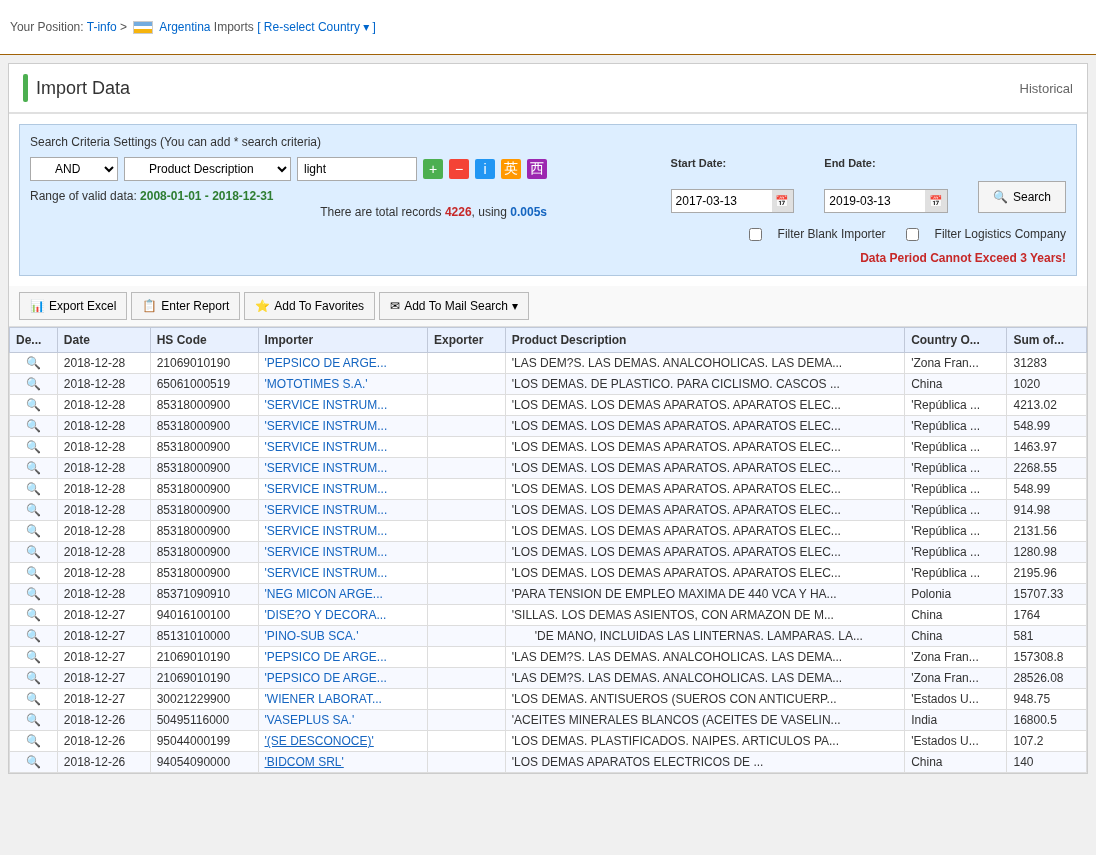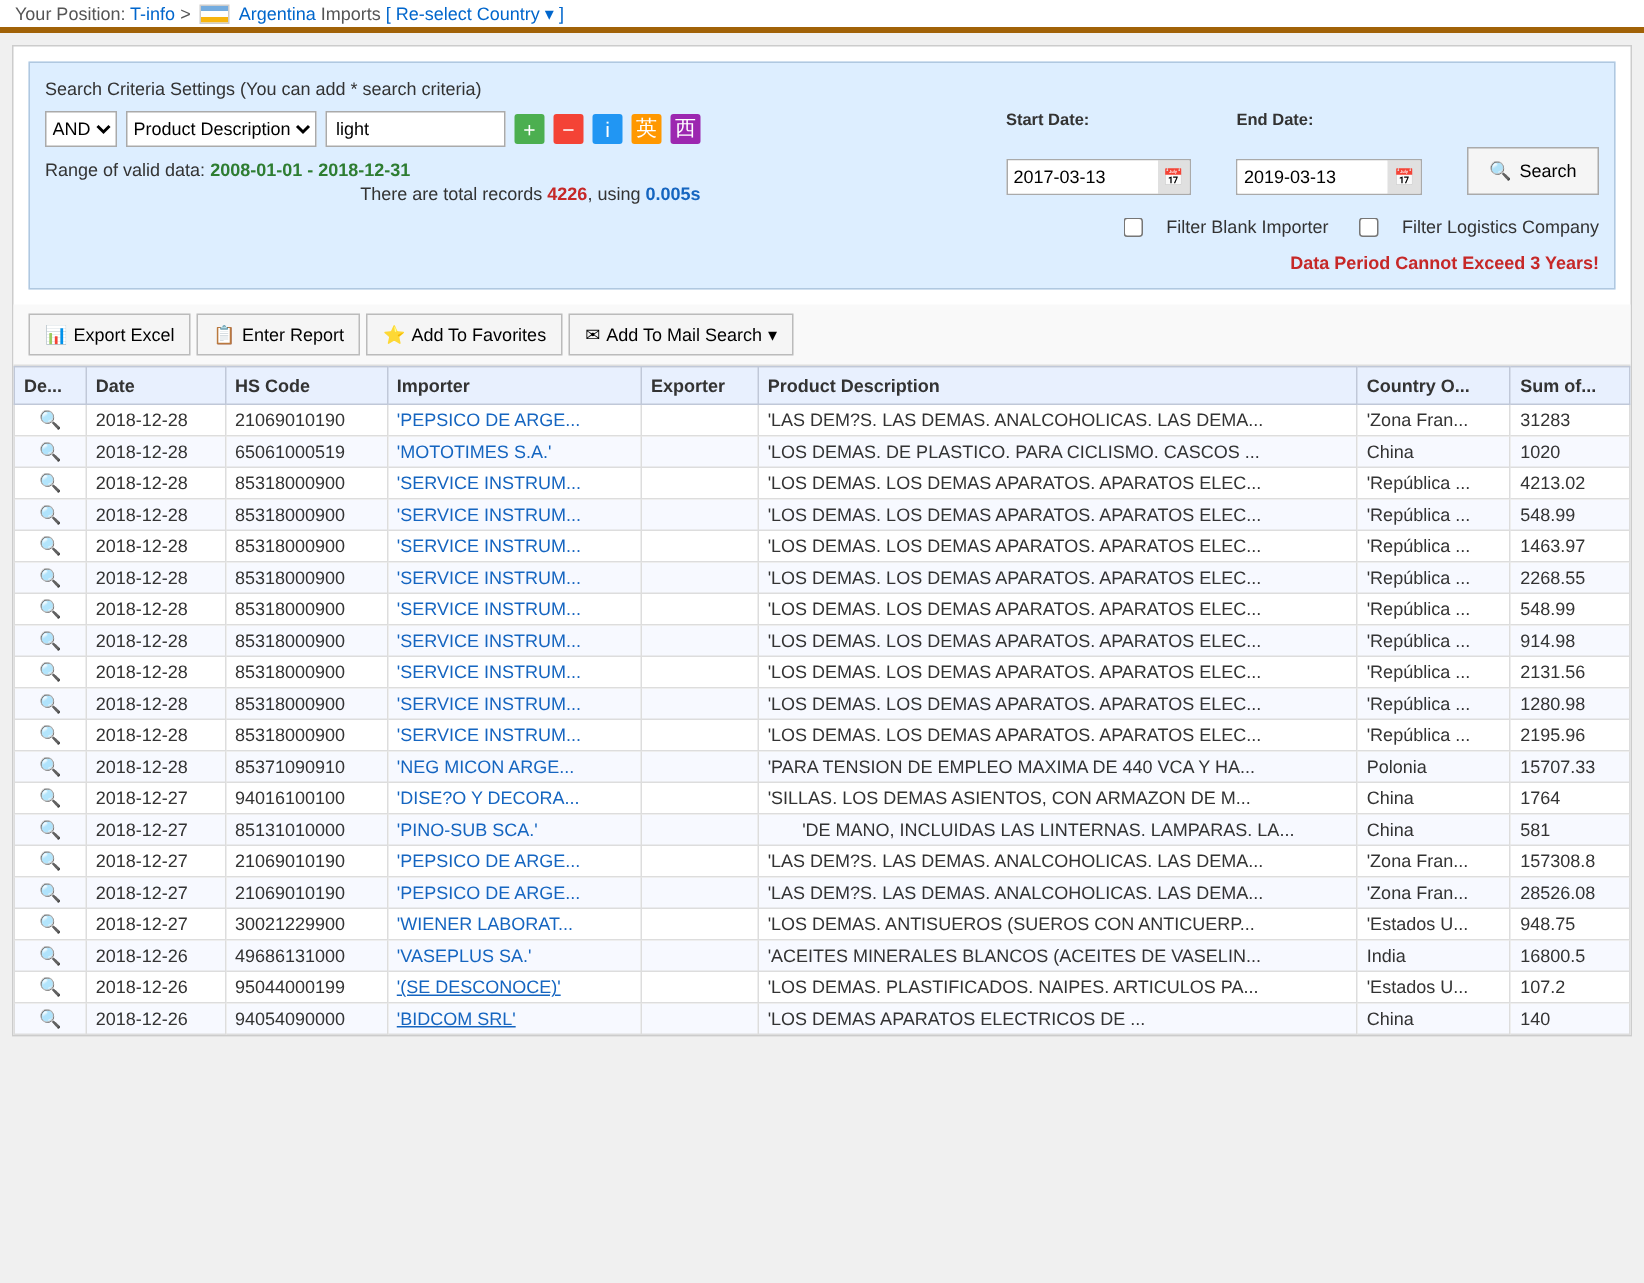--- a/index.html
+++ b/index.html
@@ -1,34 +1,34 @@
 <!DOCTYPE html>
 <html><head>
   <meta charset="utf-8">
   <style>
     * { box-sizing: border-box; margin: 0; padding: 0; font-family: Arial, sans-serif; font-size: 12px; }
     body { background: #f0f0f0; color: #333; }
     
-    .top-bar { background: #fff; border-bottom: 4px solid #a16207; padding: 2px 10px; font-size: 12px; color: #555; }
+    .top-bar { background: #fff; border-bottom: 1px solid #a16207; padding: 20px 10px; font-size: 12px; color: #555; }
     .top-bar a { color: #0066cc; text-decoration: none; }
     .flag { display: inline-block; width: 20px; height: 13px; background: linear-gradient(to bottom, #74acdf 0%, #74acdf 33%, #fff 33%, #fff 66%, #f6b40e 66%, #f6b40e 100%); border: 1px solid #ccc; vertical-align: middle; margin: 0 3px; }
     
     .main-container { margin: 8px; background: #fff; border: 1px solid #ccc; }
     
     .page-header { display: flex; align-items: center; justify-content: space-between; padding: 10px 14px; border-bottom: 2px solid #e0e0e0; }
     .page-title-wrap { display: flex; align-items: center; gap: 8px; }
     .green-bar { width: 5px; height: 28px; background: #4caf50; border-radius: 2px; }
     .page-title { font-size: 18px; color: #333; font-weight: normal; }
     .historical-link { color: #666; font-size: 13px; cursor: pointer; }
     
     .search-panel { background: #ddeeff; border: 1px solid #b0c8e0; margin: 10px; padding: 10px; }
     .search-criteria-title { font-size: 12px; color: #333; margin-bottom: 8px; }
     
     .search-row { display: flex; align-items: center; gap: 6px; margin-bottom: 8px; }
-    .search-row select { padding: 2px 0; border: 1px solid #aaa; background: #fff; font-size: 12px; height: 24px; }
+    .search-row select { padding: 2px 20px; border: 1px solid #aaa; background: #fff; font-size: 12px; height: 24px; }
     .search-row input[type="text"] { padding: 2px 6px; border: 1px solid #aaa; font-size: 12px; height: 24px; width: 120px; }
     
     .icon-btn { width: 20px; height: 20px; border: none; cursor: pointer; border-radius: 2px; display: inline-flex; align-items: center; justify-content: center; font-size: 14px; }
     .icon-btn.green { background: #4caf50; color: white; }
     .icon-btn.red { background: #f44336; color: white; }
     .icon-btn.blue { background: #2196f3; color: white; }
     .icon-btn.orange { background: #ff9800; color: white; }
     .icon-btn.purple { background: #9c27b0; color: white; }
     .date-section { display: flex; gap: 30px; }
     .date-group { display: flex; flex-direction: column; gap: 20px; }
@@ -69,20 +69,27 @@
   <a>T-info</a>
   <span>&gt;</span>
   <span class="flag"></span>
   <a>Argentina</a>
   <span>Imports</span>
   <a>[ Re-select Country ▾ ]</a>
 </div>
 
 <div class="main-container">
 
+  <div class="page-header">
+    <div class="page-title-wrap">
+      <div class="green-bar"></div>
+      <span class="page-title">Import Data</span>
+    </div>
+    <span class="historical-link">Historical</span>
+  </div>
 
   <div class="search-panel">
     <div class="search-criteria-title">Search Criteria Settings (You can add * search criteria)</div>
 
     <div style="display:flex; justify-content:space-between; align-items:flex-start;">
       <div>
 
         <div class="search-row">
           <select>
             <option>AND</option>
@@ -356,21 +363,21 @@
     <td>30021229900</td>
     <td style="color:#1565c0; cursor:pointer; max-width:140px; overflow:hidden; text-overflow:ellipsis;">'WIENER LABORAT...</td>
     <td></td>
     <td style="max-width:320px; overflow:hidden; text-overflow:ellipsis;">'LOS DEMAS. ANTISUEROS (SUEROS CON ANTICUERP...</td>
     <td style="max-width:100px; overflow:hidden; text-overflow:ellipsis;">'Estados U...</td>
     <td>948.75</td>
   </tr>
           <tr>
     <td style="color:#1565c0; cursor:pointer; text-align:center;">🔍</td>
     <td>2018-12-26</td>
-    <td>49686131000</td>
+    <td>50495116000</td>
     <td style="color:#1565c0; cursor:pointer; max-width:140px; overflow:hidden; text-overflow:ellipsis;">'VASEPLUS SA.'</td>
     <td></td>
     <td style="max-width:320px; overflow:hidden; text-overflow:ellipsis;">'ACEITES MINERALES BLANCOS (ACEITES DE VASELIN...</td>
     <td style="max-width:100px; overflow:hidden; text-overflow:ellipsis;">India</td>
     <td>16800.5</td>
   </tr>
           <tr>
     <td style="color:#1565c0; cursor:pointer; text-align:center;">🔍</td>
     <td>2018-12-26</td>
     <td>95044000199</td>

